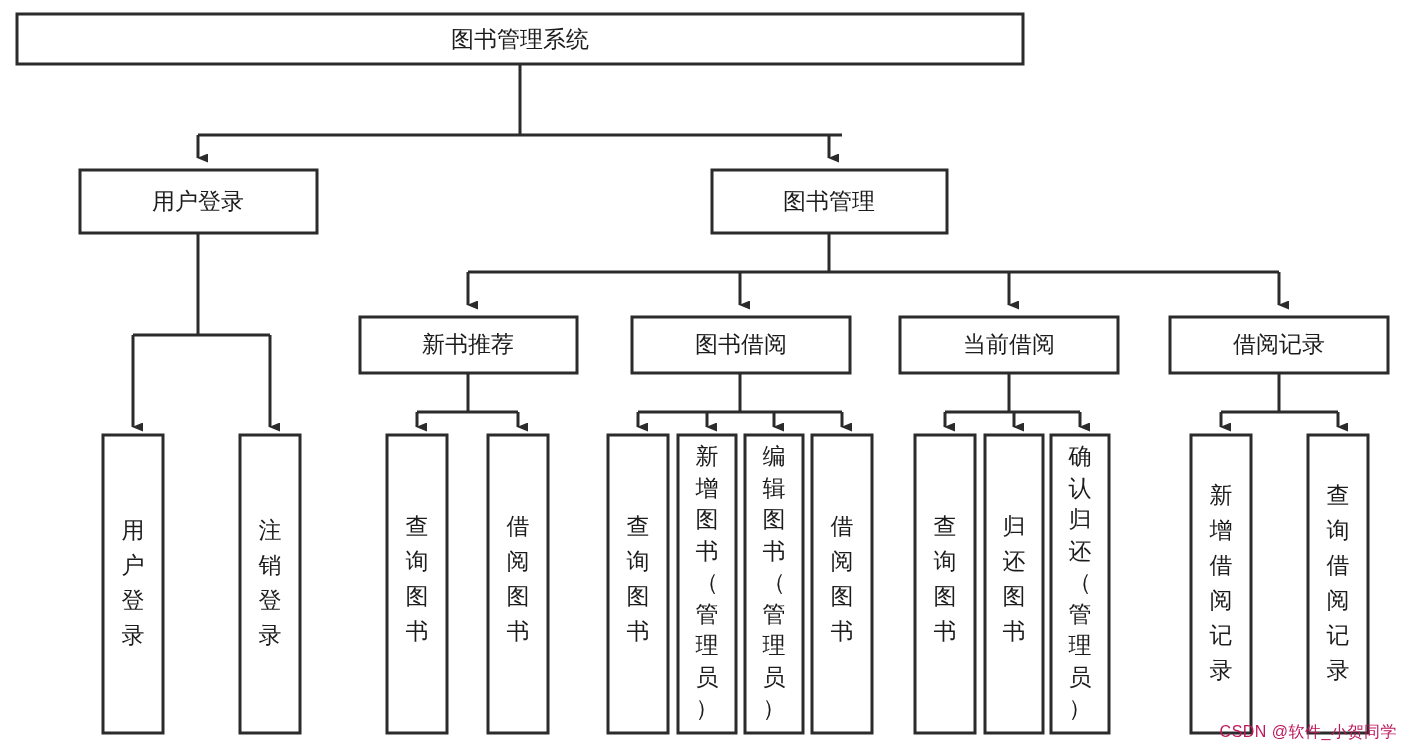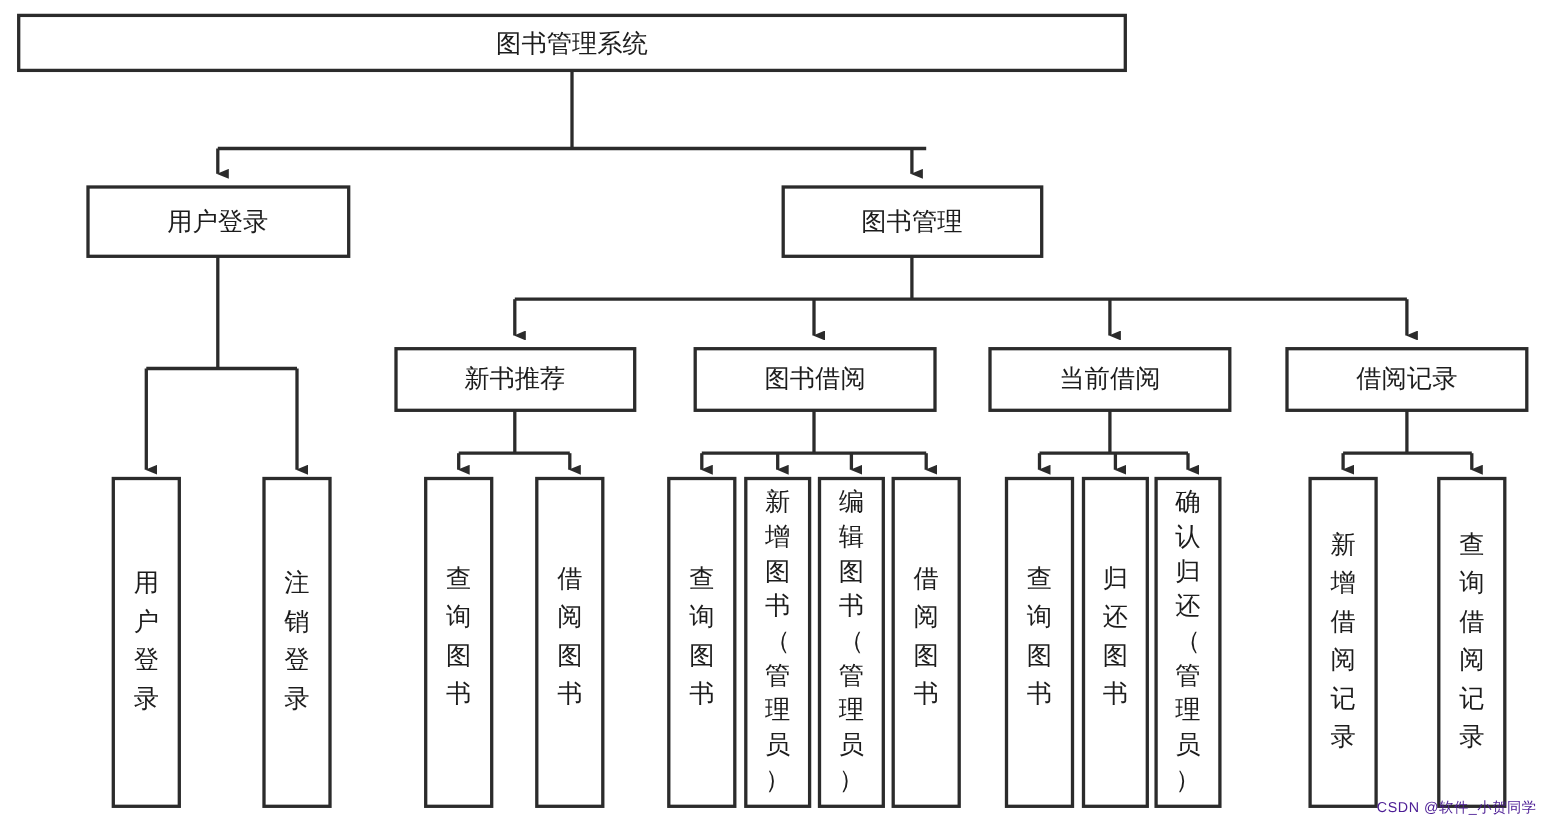--- a/index.html
+++ b/index.html
@@ -21,22 +21,22 @@
   .node-label-vert{
     font-family:"Liberation Sans","DejaVu Sans",sans-serif;
     font-size:23px;fill:#1c1c1c;
     text-anchor:middle;
     white-space:pre;
   }
   .watermark{
     position:absolute;
     right:8px;bottom:4px;
     font-family:"Liberation Sans","DejaVu Sans",sans-serif;
-    font-size:13px;
-    color:#4c1d95;
+    font-size:16px;
+    color:#be185d;
     letter-spacing:0.5px;
     user-select:none;
     pointer-events:none;
   }
 </style>
 </head>
 <body>
 
 <div id="diagram-root">
 

